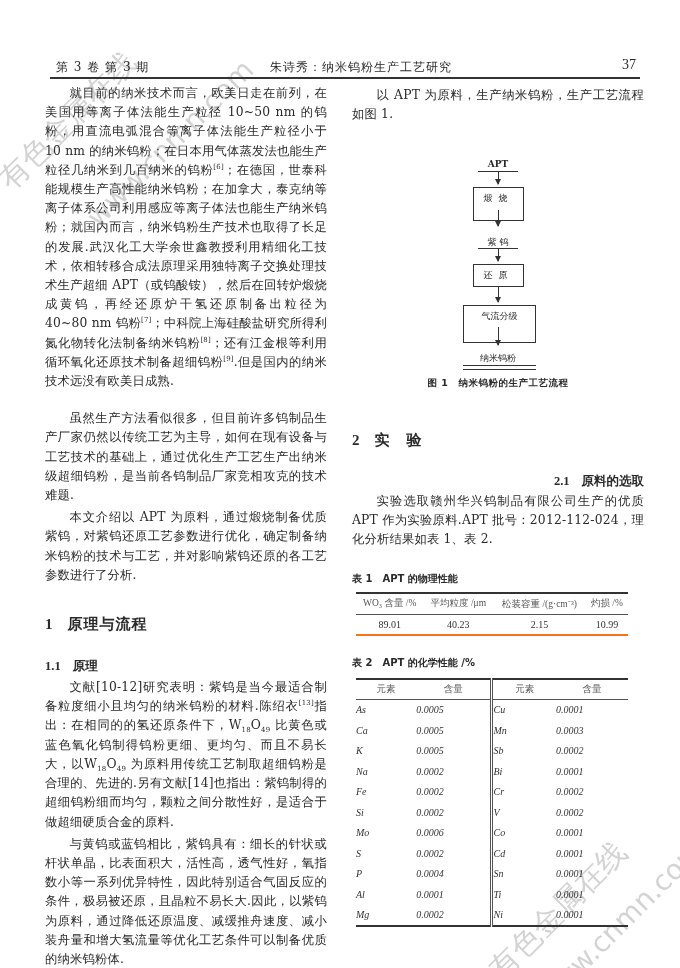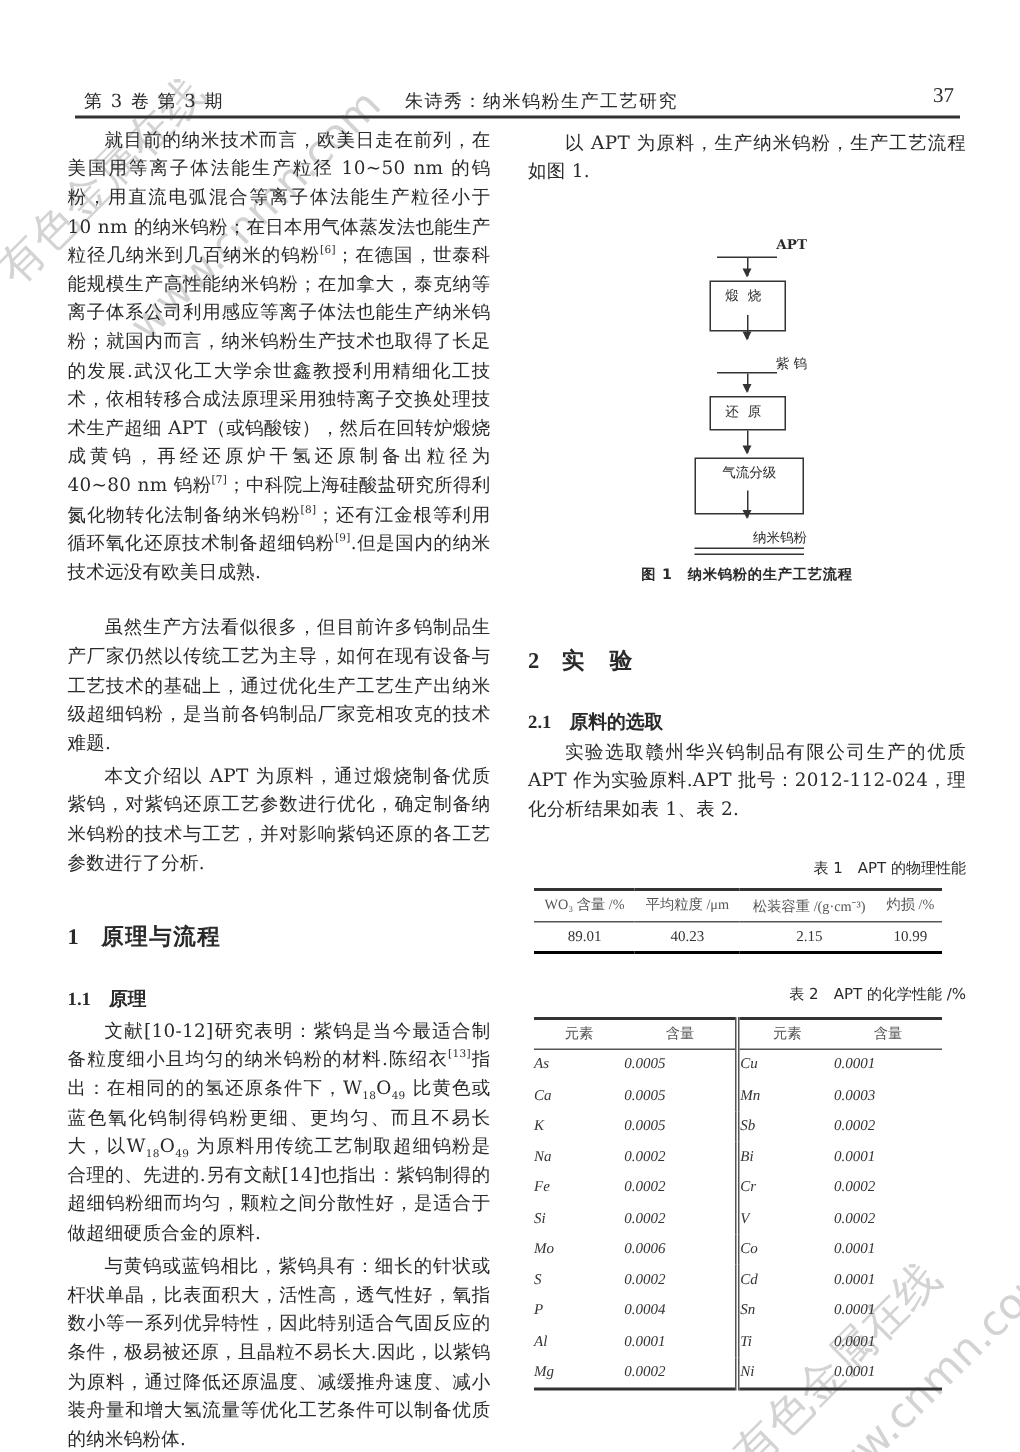--- a/index.html
+++ b/index.html
@@ -34,40 +34,40 @@
   }
   h2.sec .num { margin-right: 14px; font-family: "Liberation Serif", serif; }
   h3.sub {
     margin: 0; font-family: "DejaVu Sans", "Liberation Sans", sans-serif;
     font-size: 12.5px; font-weight: bold;
   }
   h3.sub .num { margin-right: 12px; font-family: "Liberation Serif", serif; }
 
   
   .flow { position: absolute; left: 420px; top: 140px; width: 160px; height: 230px; }
-  .flow .lbl { position: absolute; font-size: 9px; text-align: right; width: 80px; }
+  .flow .lbl { position: absolute; font-size: 9px; text-align: center; width: 80px; }
   .flow .line { position: absolute; height: 1px; background: #333; }
   .flow .box { position: absolute; border: 1.2px solid #333; font-size: 9px; text-align: center; letter-spacing: 6px; box-sizing: border-box; }
   .flow .arrow { position: absolute; width: 1px; background: #333; }
   .flow .arrow::after {
     content: ""; position: absolute; left: -3px; bottom: -1px;
     border-left: 3.5px solid transparent; border-right: 3.5px solid transparent; border-top: 6px solid #333;
   }
   .fig-cap {
     position: absolute; left: 352px; top: 377px; width: 292px; text-align: center;
     font-family: "DejaVu Sans", sans-serif; font-size: 9.5px; font-weight: bold; letter-spacing: 0.5px;
   }
   .fig-cap .num { margin-right: 10px; }
 
   .tcap {
-    text-align: right; font-family: "DejaVu Sans", sans-serif; font-size: 10px; font-weight: normal;
+    text-align: left; font-family: "DejaVu Sans", sans-serif; font-size: 10px; font-weight: bold;
   }
   .tcap .num { margin-right: 10px; }
   table { border-collapse: collapse; font-family: "Liberation Serif", serif; font-size: 10px; color: #333; }
-  table.t1 { width: 272px; margin-left: 4px; border-top: 2px solid #333; border-bottom: 2px solid #000000; }
+  table.t1 { width: 272px; margin-left: 4px; border-top: 2px solid #333; border-bottom: 2px solid #f97316; }
   table.t1 th { font-weight: normal; font-size: 9.5px; padding: 3px 2px; border-bottom: 1px solid #555; color: #555; }
   table.t1 td { text-align: center; padding: 4px 2px; }
   table.t2 { width: 272px; margin-left: 4px; border-top: 2px solid #333; border-bottom: 2px solid #333; }
   table.t2 th { font-weight: normal; font-size: 9.5px; padding: 3px 2px; border-bottom: 1px solid #555; color: #555; }
   table.t2 td { text-align: left; padding: 0; height: 20.5px; font-style: italic; }
   table.t2 .split { border-right: 3px double #555; }
 
   .wm {
     position: absolute; color: rgba(130,130,130,0.35); font-family: "DejaVu Sans", sans-serif;
     transform: rotate(-45deg); transform-origin: left top; white-space: nowrap; pointer-events: none;
@@ -124,21 +124,21 @@
 </div>
 
 <div class="fig-cap">
   <span class="num">图 1</span><span>纳米钨粉的生产工艺流程</span>
 </div>
 
 <div class="col right" style="top:431px;">
   <h2 class="sec">
     <span class="num">2</span><span>实　验</span>
   </h2>
-  <h3 class="sub" style="margin-top:23px;">
+  <h3 class="sub" style="margin-top:23px;text-align:right;">
     <span class="num">2.1</span><span>原料的选取</span>
   </h3>
   <p class="body" style="margin-top:2px;">实验选取赣州华兴钨制品有限公司生产的优质 APT 作为实验原料.APT 批号：2012-112-024，理化分析结果如表 1、表 2.</p>
 
   <div class="tcap" style="margin-top:22px;">
     <span class="num">表 1</span><span>APT 的物理性能</span>
   </div>
   <table class="t1" style="margin-top:6px;">
     <thead>
       <tr>

